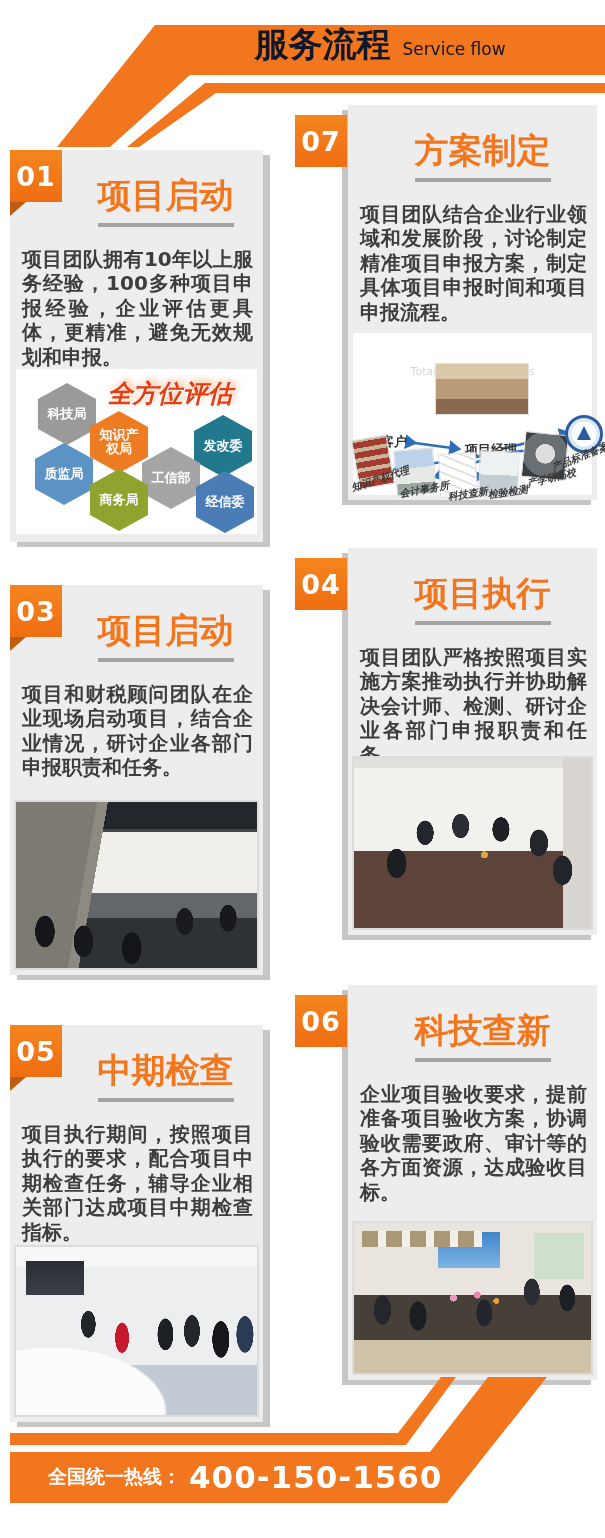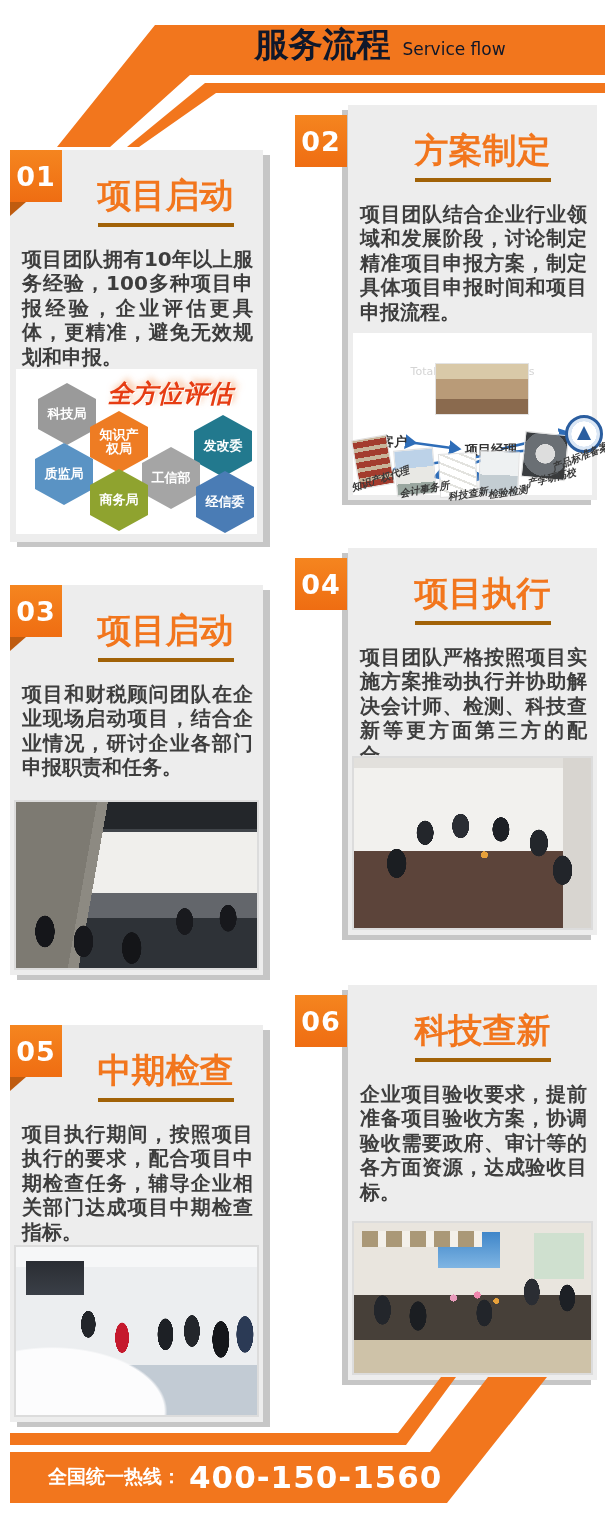--- a/index.html
+++ b/index.html
@@ -18,21 +18,21 @@
          color:#fff;font-size:27px;font-weight:bold;display:flex;align-items:center;justify-content:center;
          letter-spacing:1px;}
   .card.left .badge{left:0;top:0;}
   .card.right .badge{left:-53px;top:10px;}
   .fold{position:absolute;left:0;top:52px;width:0;height:0;
         border-left:16px solid #bf5c10;border-bottom:14px solid transparent;}
   .title-wrap{text-align:center;padding-top:26px;}
   .card.left .title-wrap{margin-left:58px;}
   .card.right .title-wrap{margin-left:20px;}
   .card-title{display:inline-block;margin:0;font-size:34px;font-weight:bold;color:#f2761d;
-              padding-bottom:8px;border-bottom:4px solid #a16207;line-height:1.15;}
+              padding-bottom:8px;border-bottom:4px solid #a3a3a3;line-height:1.15;}
   .card-body{margin:20px 10px 0 12px;font-size:20px;font-weight:bold;color:#3d3d3d;
              line-height:1.22;text-align:justify;}
   .media{position:absolute;}
   .media.white{background:#fff;}
   .photo{border:2px solid #dcdcdc;background-color:#f0efec;}
   
   .hex-title{position:absolute;top:8px;left:64px;width:180px;text-align:center;
              font-size:25px;font-weight:bold;font-style:italic;color:#e63c12;
              text-shadow:1px 1px 0 #fff,3px -3px 6px rgba(240,120,40,.55);}
   .hex{position:absolute;width:58px;height:62px;display:flex;align-items:center;justify-content:center;
@@ -137,21 +137,21 @@
       <div class="hex" style="left: 178px; top: 46px; background: rgb(34, 121, 142);">发改委</div>
       <div class="hex" style="left: 19px; top: 74px; background: rgb(90, 147, 196);">质监局</div>
       <div class="hex" style="left: 126px; top: 78px; background: rgb(165, 165, 165);">工信部</div>
       <div class="hex" style="left: 74px; top: 100px; background: rgb(143, 163, 47);">商务局</div>
       <div class="hex" style="left: 180px; top: 102px; background: rgb(74, 124, 181);">经信委</div>
     </div>
   </section>
 
   <section class="card right" style="top:105px;height:395px">
     <div class="badge">
-        <span>02</span>
+        <span>07</span>
       </div>
     <div class="title-wrap"><h2 class="card-title">方案制定</h2></div>
     <p class="card-body">项目团队结合企业行业领域和发展阶段，讨论制定精准项目申报方案，制定具体项目申报时间和项目申报流程。</p>
     <div class="media white" style="left:5px;right:5px;bottom:5px;height:162px">
       <div class="svc-sub">Total Solution Services</div>
       <div class="svc-photo-main"></div>
       <svg class="flow-arrows" width="239" height="162" viewBox="0 0 239 162">
         <defs>
           <marker id="ah" markerWidth="6" markerHeight="6" refX="4" refY="3" orient="auto">
             <path d="M0,0 L5,3 L0,6 Z" fill="#2e6db8"></path>
@@ -192,21 +192,21 @@
     <div class="title-wrap"><h2 class="card-title">项目启动</h2></div>
     <p class="card-body">项目和财税顾问团队在企业现场启动项目，结合企业情况，研讨企业各部门申报职责和任务。</p>
     <div class="media photo p3" style="left:4px;right:4px;bottom:5px;height:166px"></div>
   </section>
 
   <section class="card right" style="top:548px;height:387px">
     <div class="badge">
         <span>04</span>
       </div>
     <div class="title-wrap"><h2 class="card-title">项目执行</h2></div>
-    <p class="card-body">项目团队严格按照项目实施方案推动执行并协助解决会计师、检测、科技查新等更方面第三方的配合。</p>
+    <p class="card-body">项目团队严格按照项目实施方案推动执行并协助解决会计师、检测、研讨企业各部门申报职责和任务。</p>
     <div class="media photo p4" style="left:4px;right:4px;bottom:5px;height:170px"></div>
   </section>
 
   <section class="card left" style="top:1025px;height:397px">
     <div class="badge">
         <span>05</span>
       </div>
     <div class="fold"></div>
     <div class="title-wrap"><h2 class="card-title">中期检查</h2></div>
     <p class="card-body">项目执行期间，按照项目执行的要求，配合项目中期检查任务，辅导企业相关部门达成项目中期检查指标。</p>

